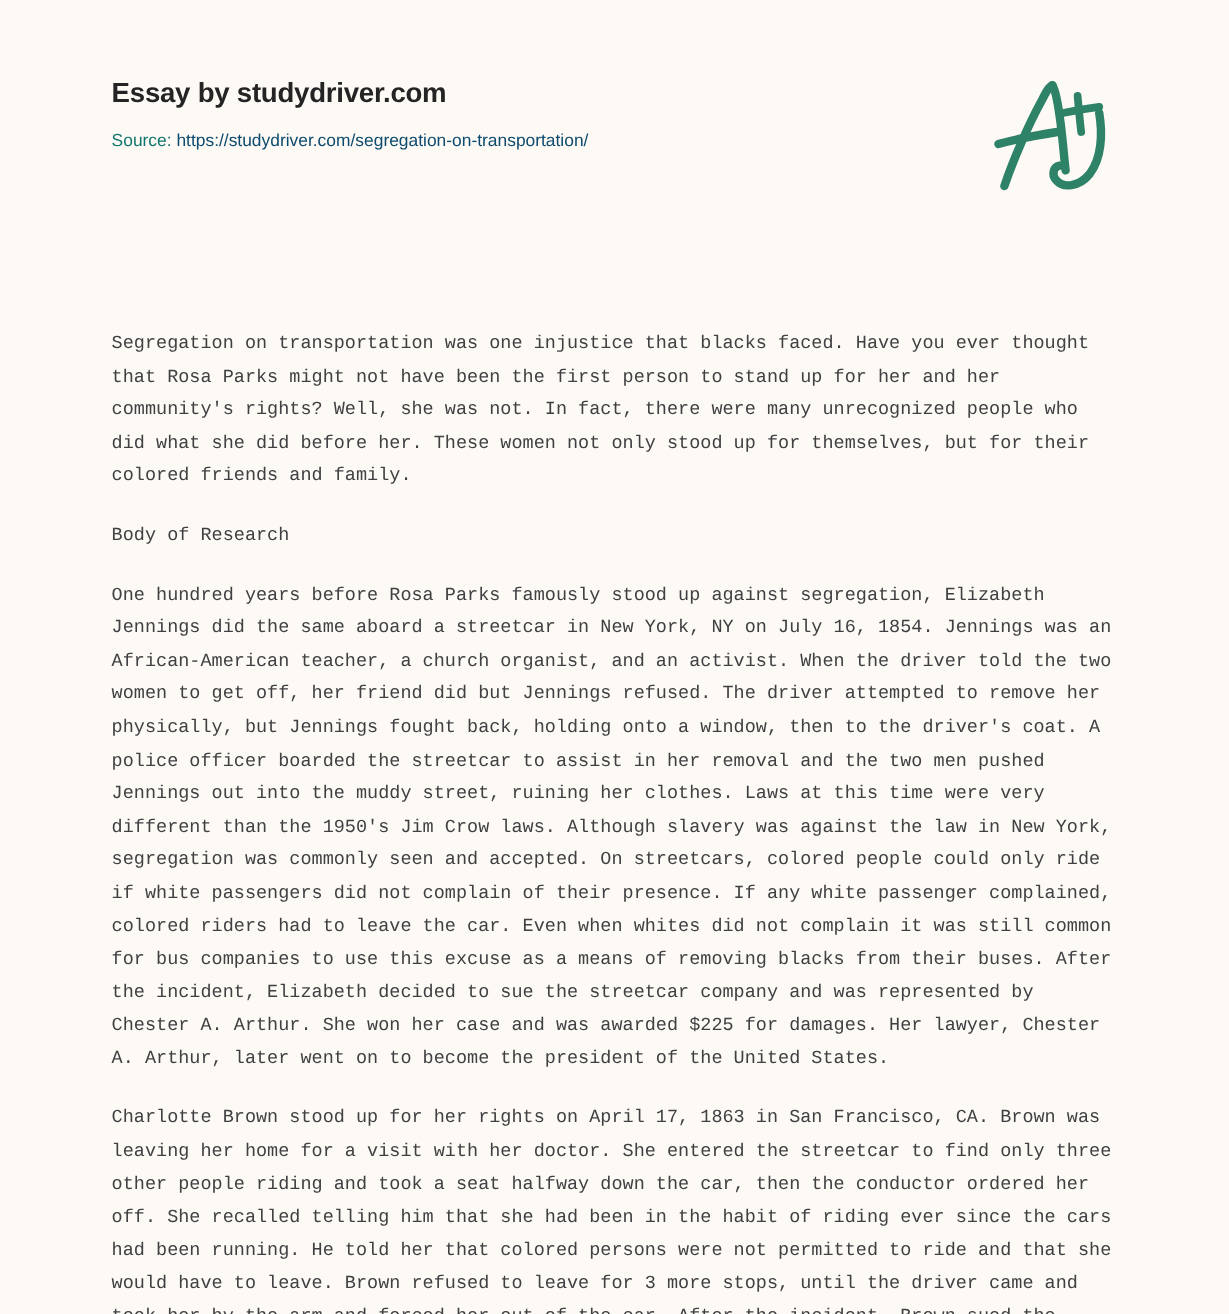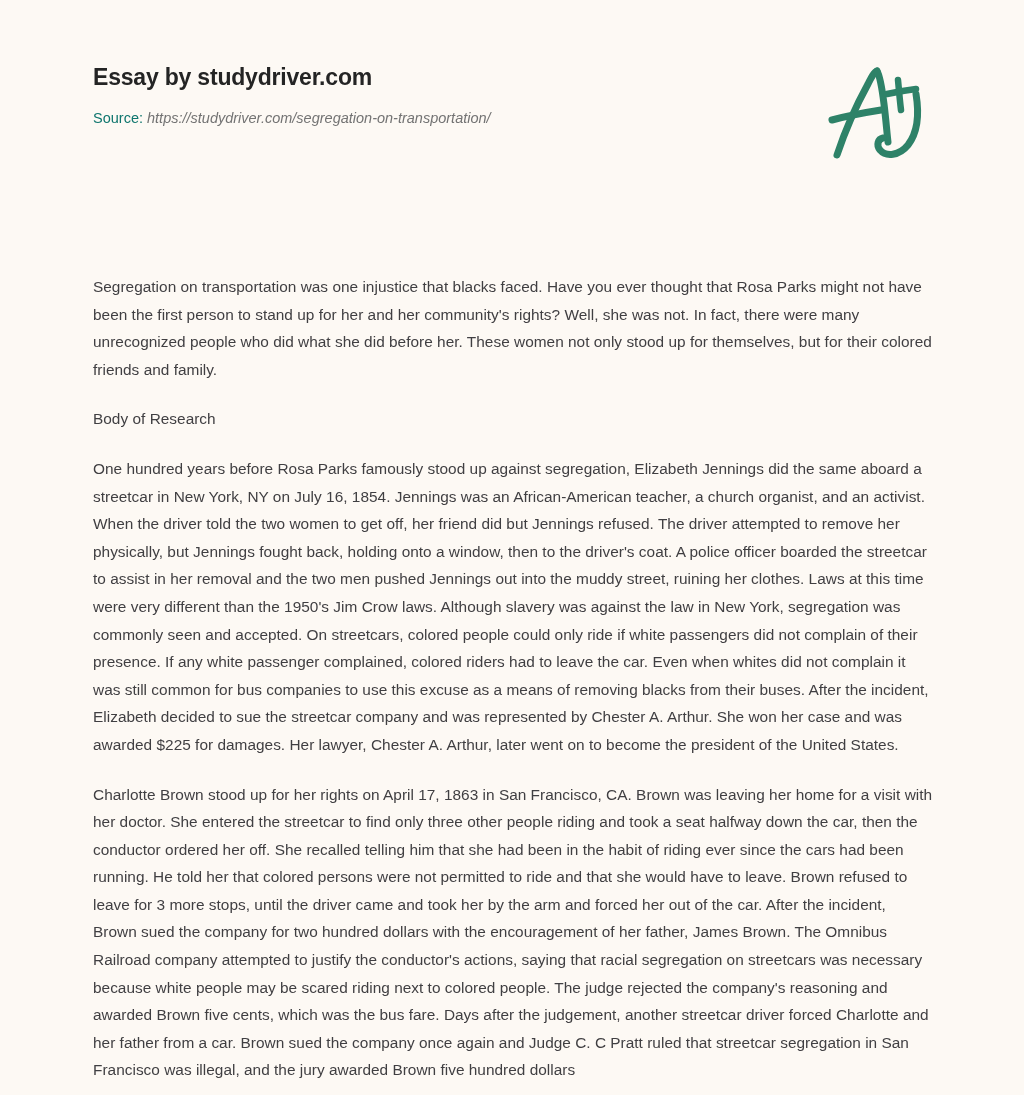--- a/index.html
+++ b/index.html
@@ -48,23 +48,22 @@
     line-height: 20px;
     color: #7c7c7c;
     letter-spacing: 0px;
   }
 
   .source-label {
     color: #0f766e;
   }
 
   .source-url {
-    color: #737373;
+    color: #0c4a6e;
     text-decoration: none;
-    font-style: italic;
   }
 
   
   .logo {
     position: absolute;
     right: 76px;
     top: 58px;
     width: 104px;
     height: 108px;
   }
@@ -92,20 +91,21 @@
     letter-spacing: -0.3px;
   }
 
   .article p {
     margin: 0;
     font-size: 15.4px;
     line-height: 27.6px;
     color: #403f42;
     letter-spacing: 0.02px;
     text-align: left;
+    font-family: Liberation Mono, monospace;
   }
 
   .article p.first-para {
     margin-top: 30px;
   }
 
   .article p + p {
     margin-top: 22px;
   }
 

